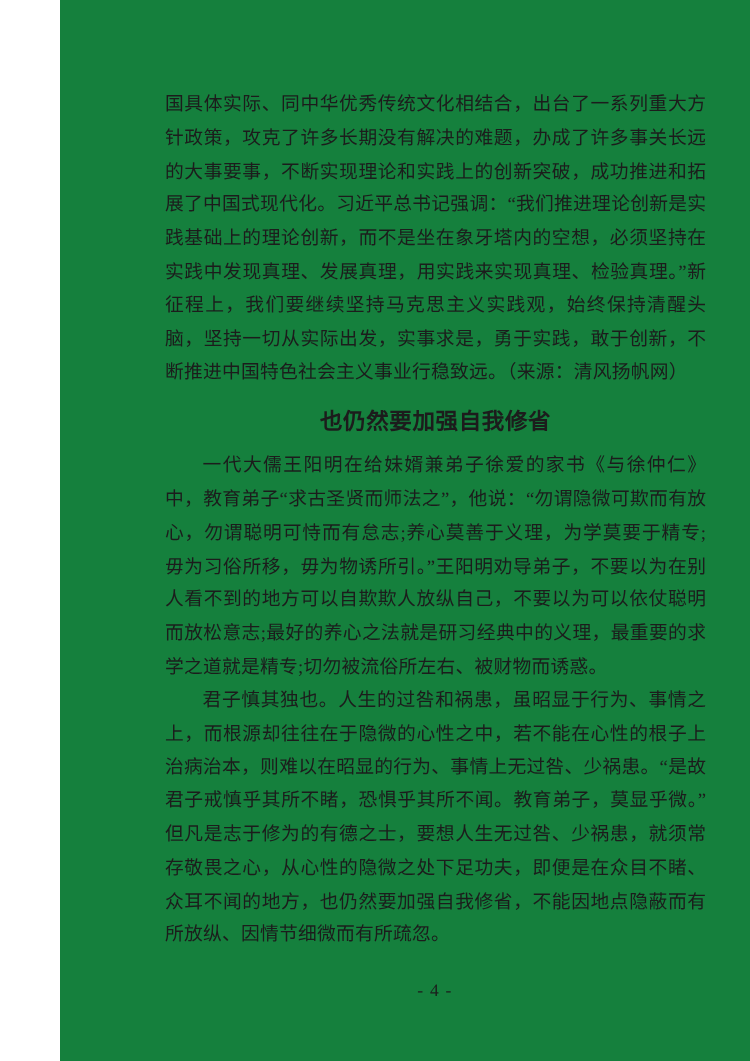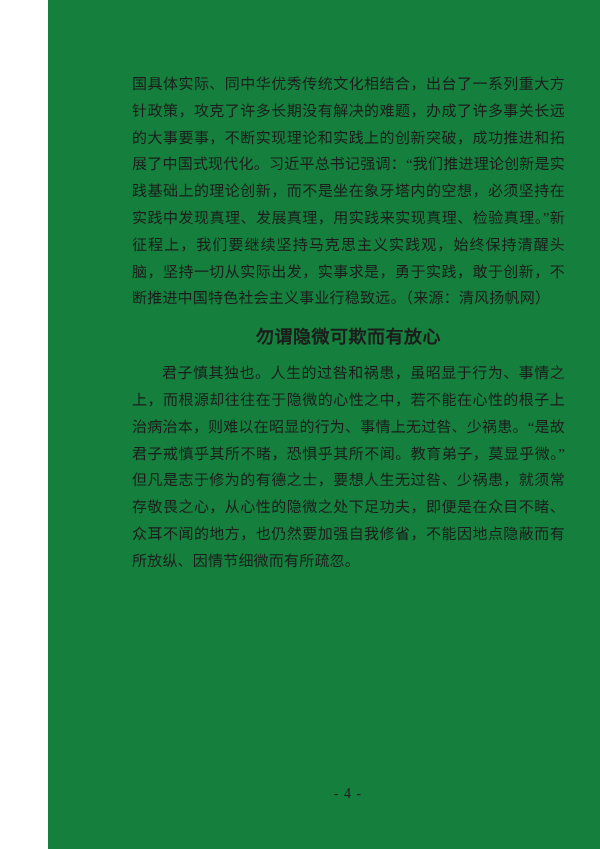--- a/index.html
+++ b/index.html
@@ -63,21 +63,22 @@
 </style>
 </head>
 <body>
 
 <div class="page">
   <div class="content">
 
     <p class="body">国具体实际、同中华优秀传统文化相结合，出台了一系列重大方针政策，攻克了许多长期没有解决的难题，办成了许多事关长远的大事要事，不断实现理论和实践上的创新突破，成功推进和拓展了中国式现代化。习近平总书记强调：“我们推进理论创新是实践基础上的理论创新，而不是坐在象牙塔内的空想，必须坚持在实践中发现真理、发展真理，用实践来实现真理、检验真理。”新征程上，我们要继续坚持马克思主义实践观，始终保持清醒头脑，坚持一切从实际出发，实事求是，勇于实践，敢于创新，不断推进中国特色社会主义事业行稳致远。（来源：清风扬帆网）</p>
 
 
-    <h1 class="article-title">勿谓隐微可欺而有放心</h1>
+    <h1 class="article-title">也仍然要加强自我修省</h1>
 
+    <p class="body indent">一代大儒王阳明在给妹婿兼弟子徐爱的家书《与徐仲仁》中，教育弟子“求古圣贤而师法之”，他说：“勿谓隐微可欺而有放心，勿谓聪明可恃而有怠志;养心莫善于义理，为学莫要于精专;毋为习俗所移，毋为物诱所引。”王阳明劝导弟子，不要以为在别人看不到的地方可以自欺欺人放纵自己，不要以为可以依仗聪明而放松意志;最好的养心之法就是研习经典中的义理，最重要的求学之道就是精专;切勿被流俗所左右、被财物而诱惑。</p>
 
     <p class="body indent">君子慎其独也。人生的过咎和祸患，虽昭显于行为、事情之上，而根源却往往在于隐微的心性之中，若不能在心性的根子上治病治本，则难以在昭显的行为、事情上无过咎、少祸患。“是故君子戒慎乎其所不睹，恐惧乎其所不闻。教育弟子，莫显乎微。”但凡是志于修为的有德之士，要想人生无过咎、少祸患，就须常存敬畏之心，从心性的隐微之处下足功夫，即便是在众目不睹、众耳不闻的地方，也仍然要加强自我修省，不能因地点隐蔽而有所放纵、因情节细微而有所疏忽。</p>
 
   </div>
 
   <div class="page-number">- 4 -</div>
 </div>
 
 </body></html>

